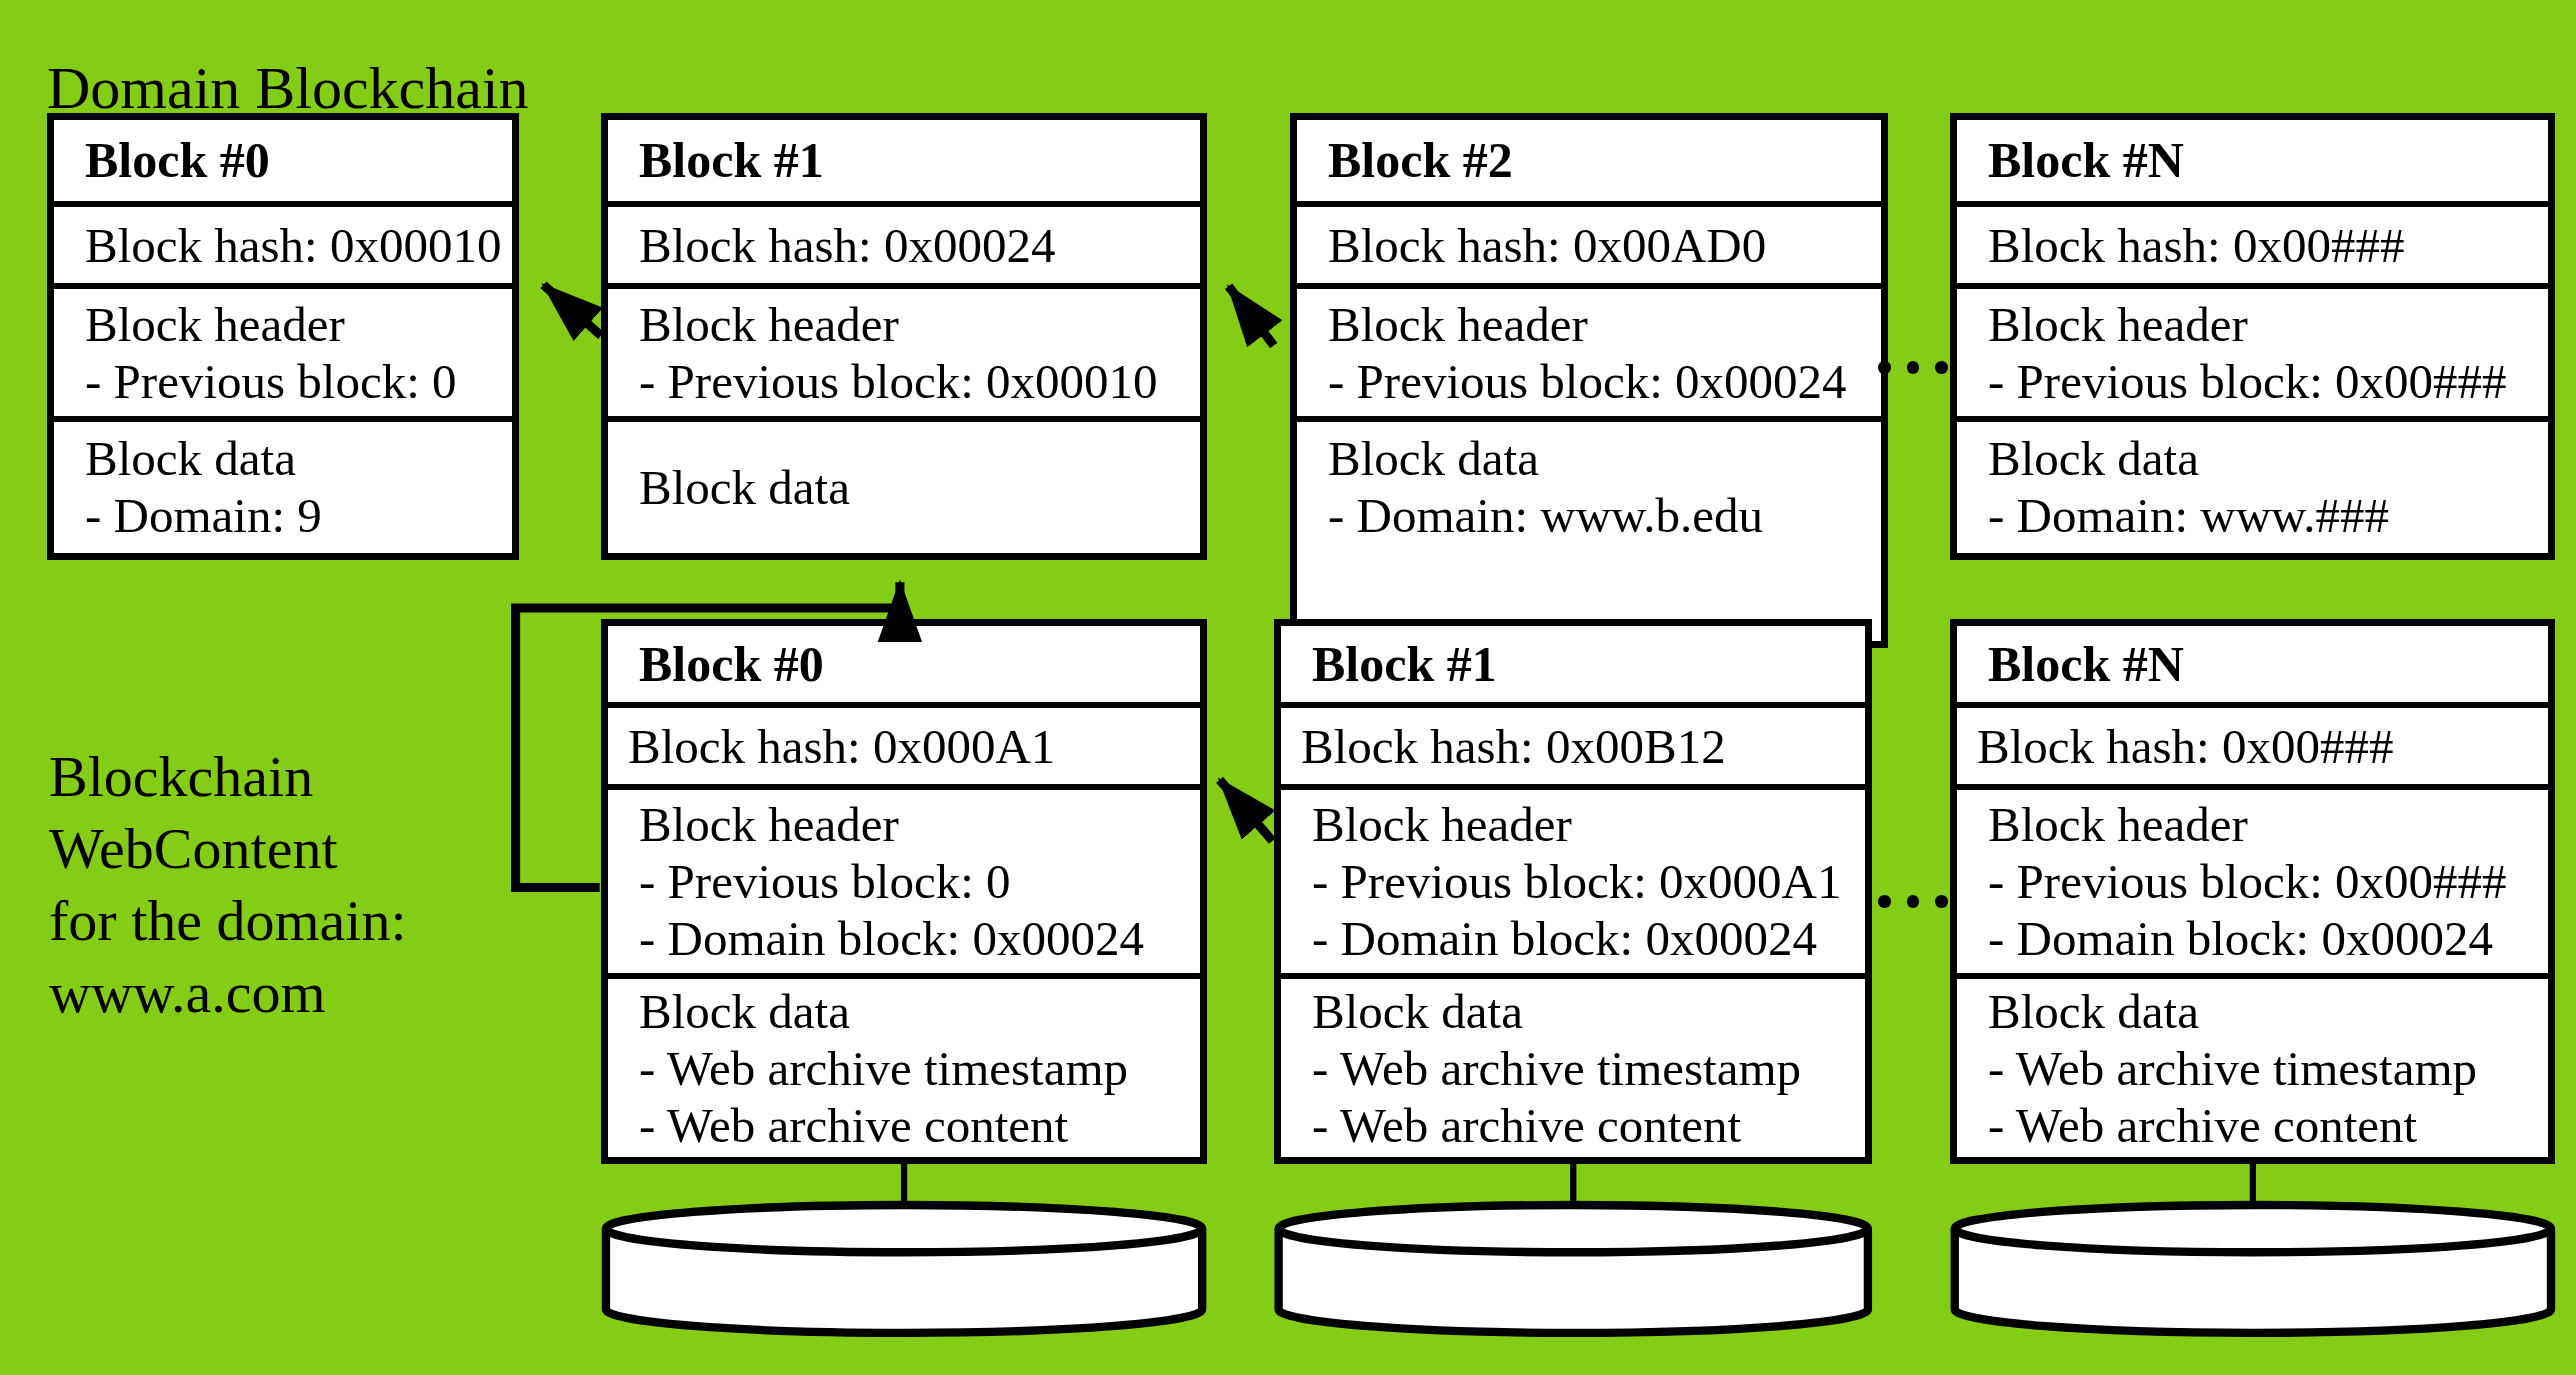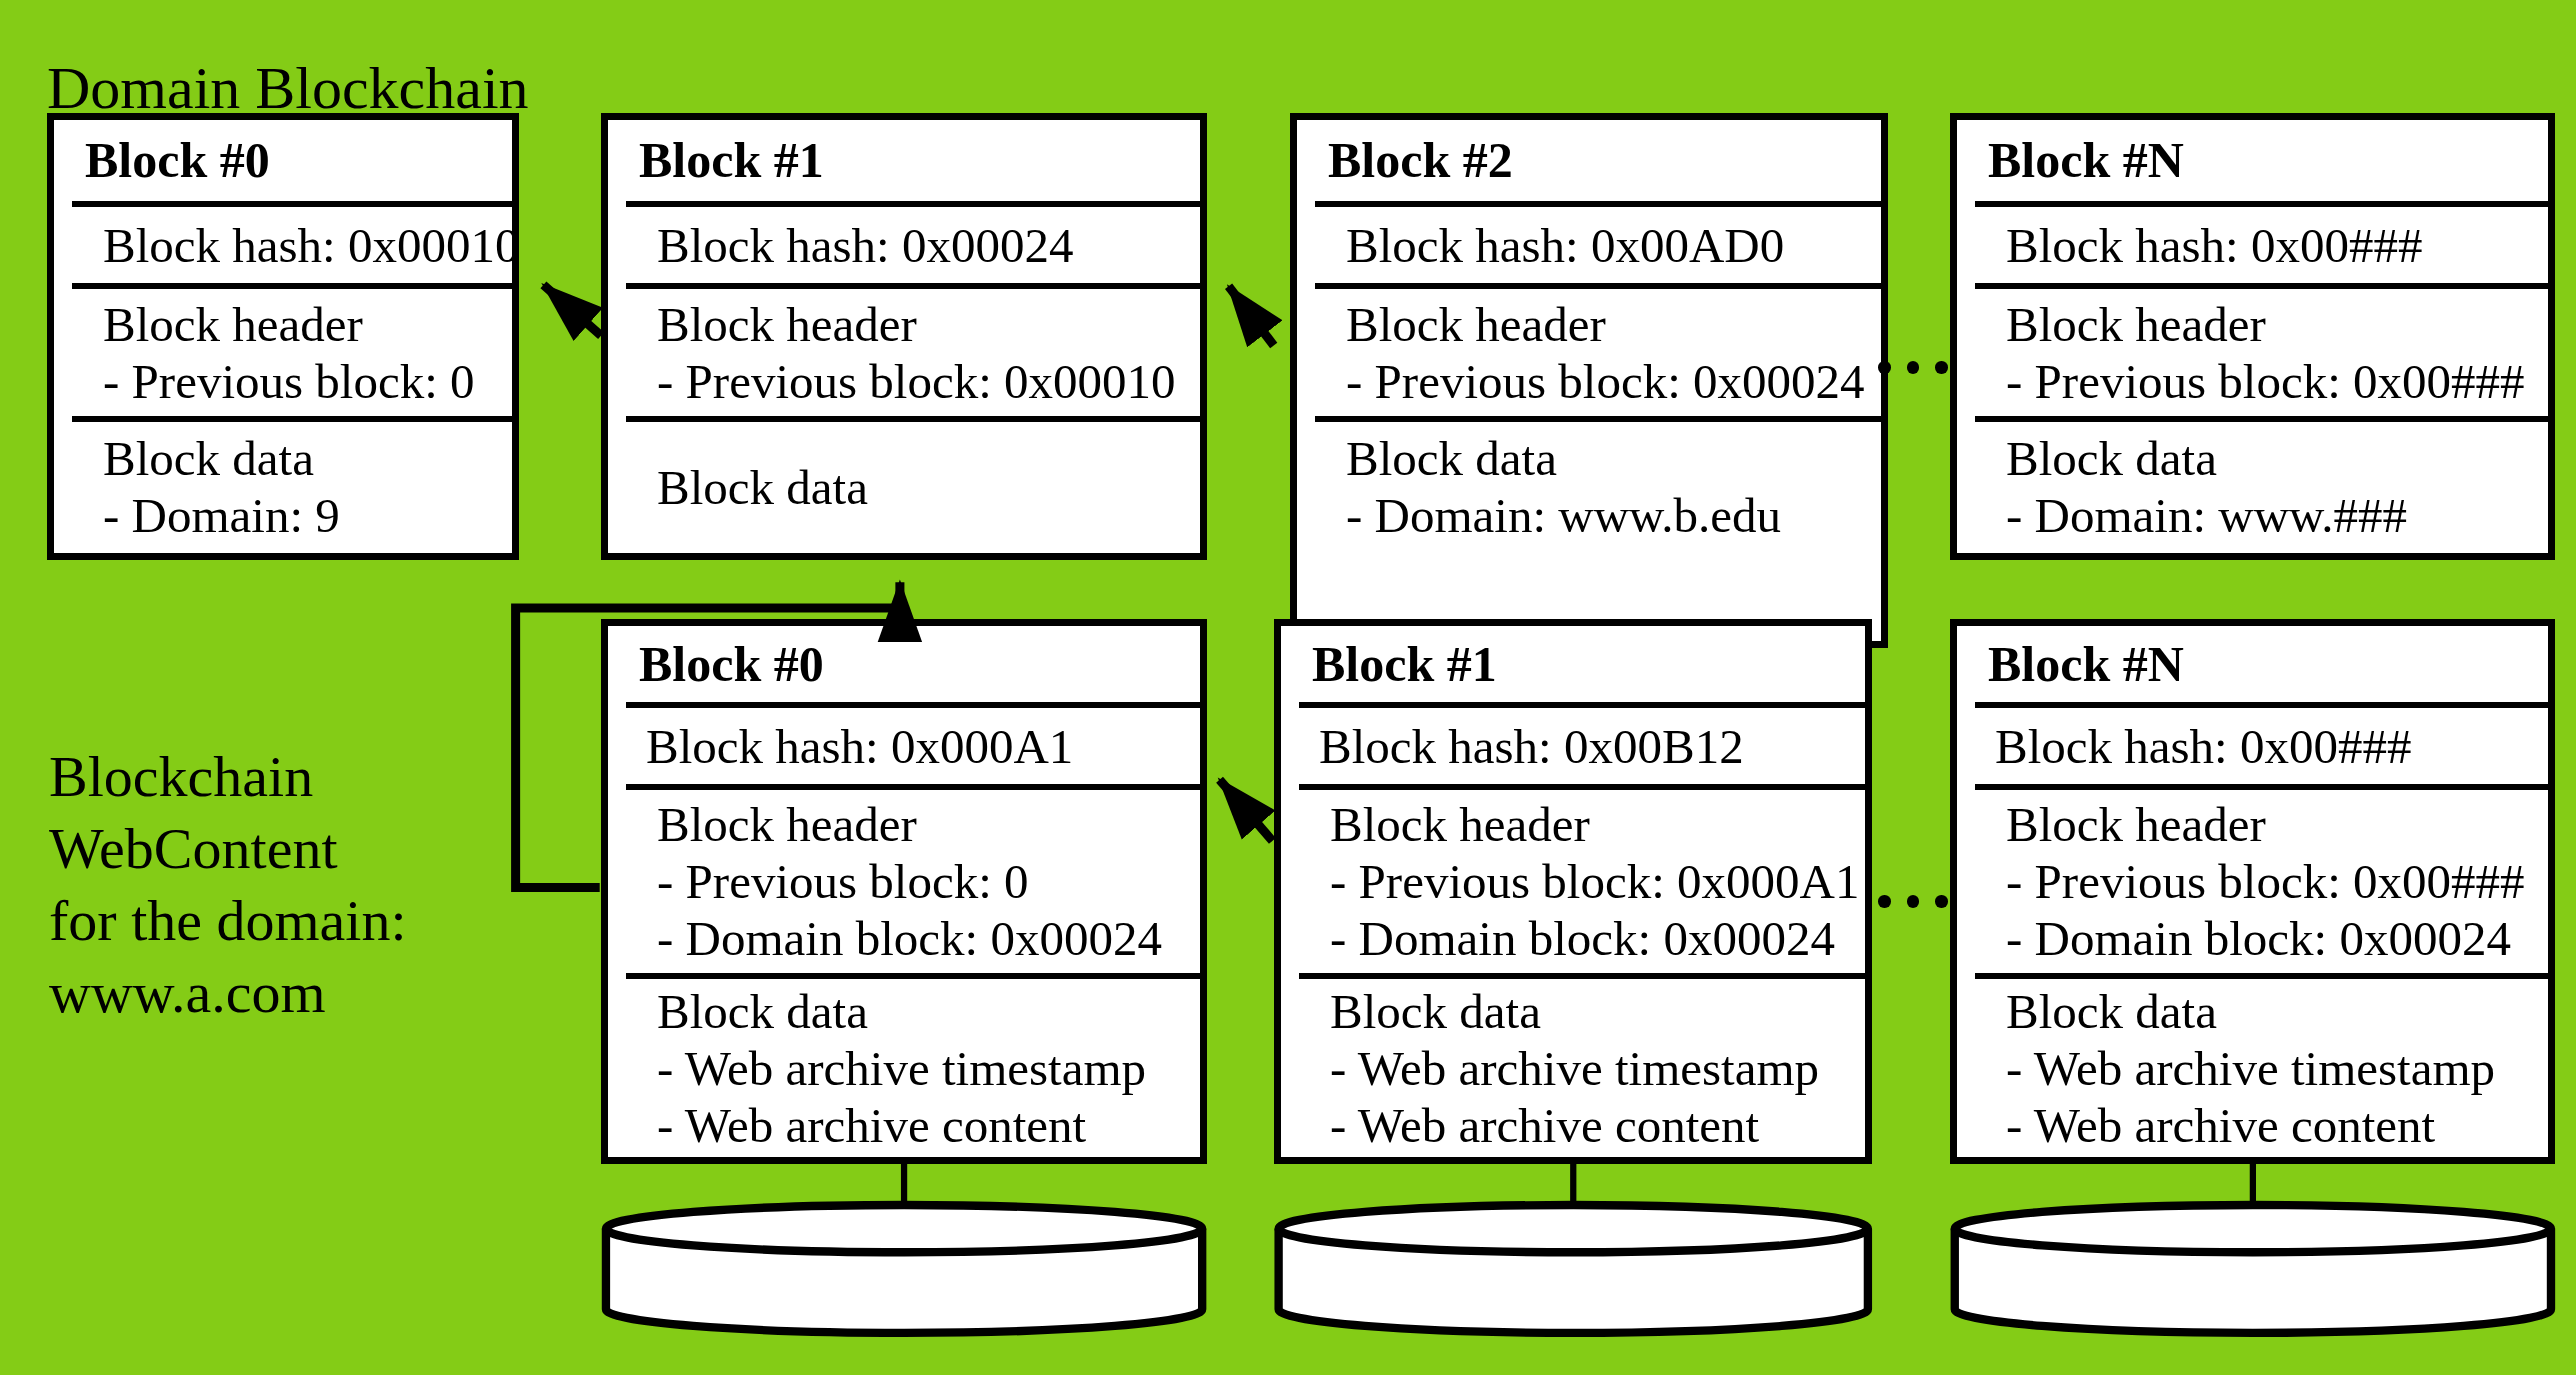--- a/index.html
+++ b/index.html
@@ -27,21 +27,21 @@
     display:flex;flex-direction:column;
   }
   .sec{
     box-sizing:border-box;
     display:flex;flex-direction:column;justify-content:center;
     padding-left:31px;padding-right:12.5px;
     font-size:49px;line-height:57px;
     flex:0 0 auto;
     white-space:nowrap;
   }
-  .sec + .sec{border-top:6.3px solid #000;margin-left:18px;}
+  .sec + .sec{border-top:6.3px solid #000;}
   .sec.title{font-weight:bold;font-size:50px;}
   
   .top .s1{height:81px;} .top .s2{height:82px;}
   .top .s3{height:133px;} .top .s4{height:136px;}
   
   .bot .s1{height:76px;} .bot .s2{height:82px;padding-left:20px;}
   .bot .s3{height:189px;} .bot .s4{height:184px;}
   .dots{position:absolute;display:flex;gap:16px;}
   .dot{width:12.5px;height:12.5px;border-radius:50%;background:#000;}
   svg.overlay{position:absolute;left:0;top:0;pointer-events:none;}

